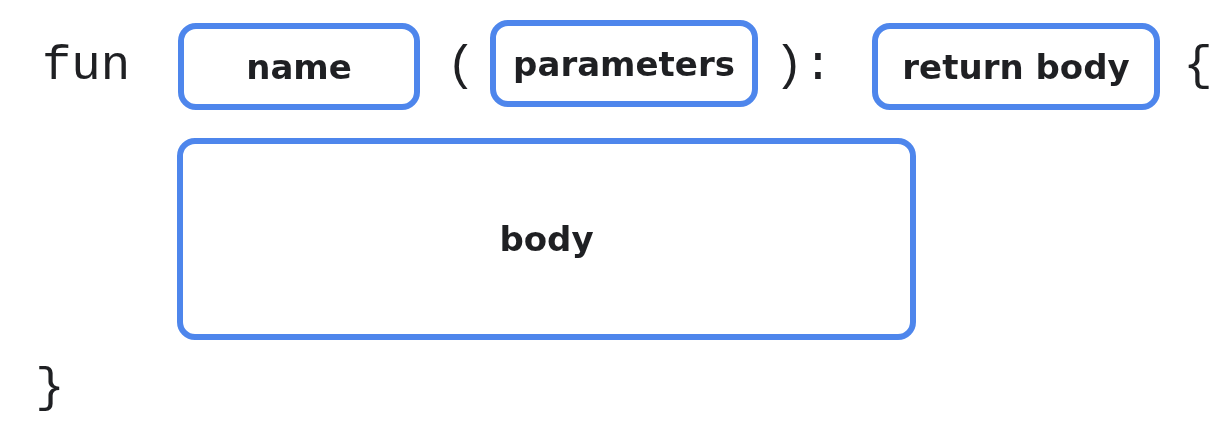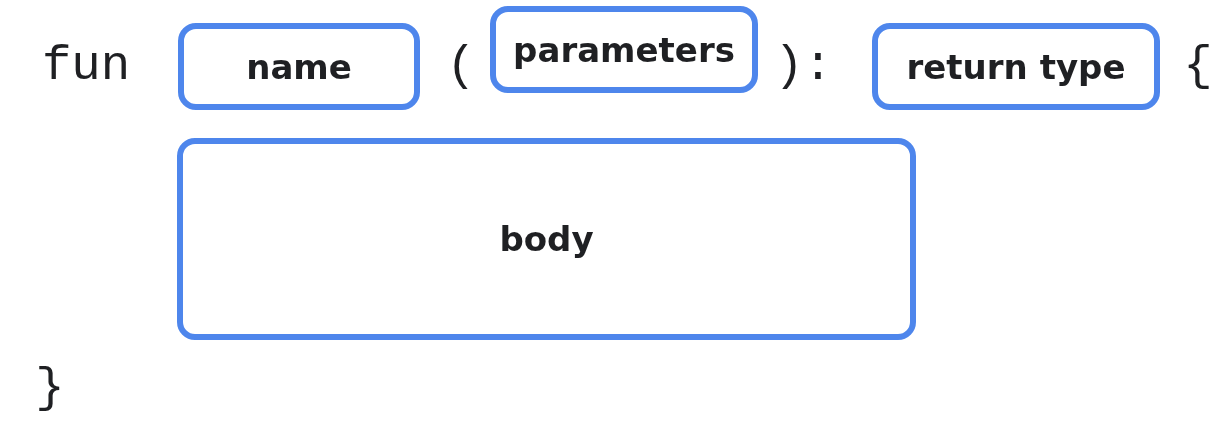--- a/index.html
+++ b/index.html
@@ -43,21 +43,21 @@
     font-weight: 700;
     font-size: 34px;
     line-height: 1;
     color: var(--text);
     white-space: pre;
   }
   
   .tok-fun        { left: 30px;  top: 23px; width: 112px; height: 87px; }
   .box-name       { left: 178px; top: 23px; width: 242px; height: 87px; }
   .tok-open-paren { left: 443px; top: 23px; width: 36px;  height: 87px; }
-  .box-params     { left: 490px; top: 6px; width: 268px; height: 87px; }
+  .box-params     { left: 490px; top: 20px; width: 268px; height: 87px; }
   .tok-close-paren{ left: 771px; top: 23px; width: 36px;  height: 87px; }
   .tok-colon      { left: 800px; top: 23px; width: 36px;  height: 87px; }
   .box-return     { left: 872px; top: 23px; width: 288px; height: 87px; }
   .tok-open-brace { left: 1180px;top: 23px; width: 36px;  height: 87px; }
   
   .box-body       { left: 177px; top: 138px; width: 739px; height: 202px; }
   
   .tok-close-brace{ left: 30px;  top: 356px; width: 40px;  height: 65px; }
 </style>
 </head>
@@ -75,21 +75,21 @@
 
   <div class="syntax-box box-params">
     <span class="syntax-label">parameters</span>
   </div>
 
   <span class="mono-token tok-close-paren">)</span>
 
   <span class="mono-token tok-colon">:</span>
 
   <div class="syntax-box box-return">
-    <span class="syntax-label">return type</span>
+    <span class="syntax-label">return body</span>
   </div>
 
   <span class="mono-token tok-open-brace">{</span>
 
   <div class="syntax-box box-body">
     <span class="syntax-label">body</span>
   </div>
 
   <span class="mono-token tok-close-brace">}</span>
 

